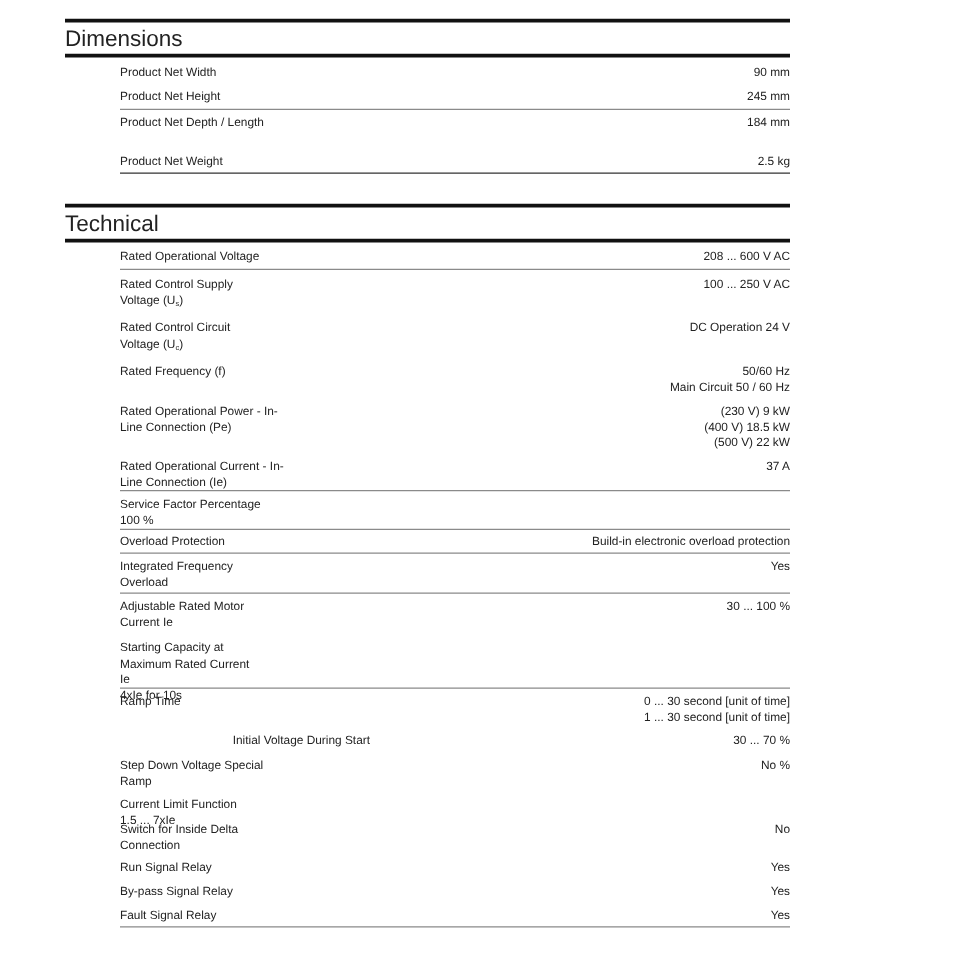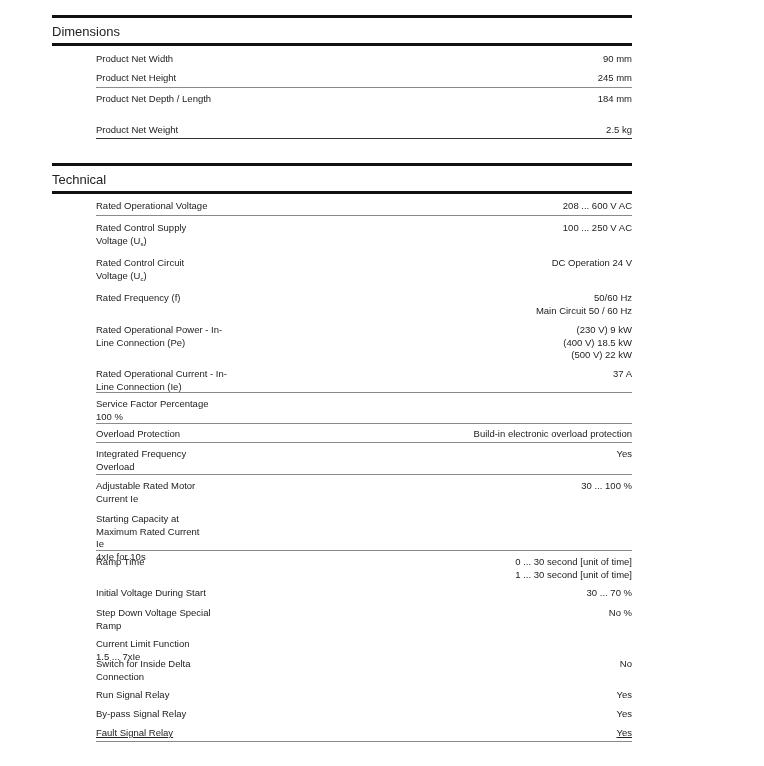--- a/index.html
+++ b/index.html
@@ -4,21 +4,21 @@
   <style>
     html, body { margin: 0; padding: 0; background: #ffffff; }
     body { width: 764px; height: 766px; position: relative; font-family: "Liberation Sans", sans-serif; color: #222; }
     .section { position: absolute; left: 52px; width: 580px; }
     .sec-head {
       border-top: 3px solid #111;
       border-bottom: 3px solid #111;
       height: 25px;
       box-sizing: content-box;
     }
-    .sec-title { font-size: 13px; line-height: 25px; color: #222; position: relative; top: 1px; }
+    .sec-title { font-size: 18px; line-height: 25px; color: #222; position: relative; top: 1px; }
     .row {
       display: flex; justify-content: space-between; align-items: flex-start;
       font-size: 9.5px; line-height: 12.5px; color: #222;
       border-bottom: 1px solid transparent;
       box-sizing: border-box;
       margin-left: 44px;
     }
     .row.line { border-bottom: 1px solid #8a8a8a; }
     .row.last { border-bottom: 1px solid #333; }
     .lbl { width: 120px; }
@@ -146,21 +146,21 @@
 
   <div class="row" style="height:32px;padding-top:5px;">
     <div class="lbl">Ramp Time</div>
     <div class="val">
         <div>0 ... 30 second [unit of time]</div>
         <div>1 ... 30 second [unit of time]</div>
       </div>
   </div>
 
   <div class="row" style="height:19px;padding-top:4px;">
-    <div class="lbl" style="width:200px;">Initial Voltage During Start</div>
+    <div class="lbl" style="width:200px;text-align:right;">Initial Voltage During Start</div>
     <div class="val">
         <div>30 ... 70 %</div>
       </div>
   </div>
 
   <div class="row" style="height:32px;padding-top:5px;">
     <div class="lbl">Step Down Voltage Special Ramp</div>
     <div class="val">
         <div>No %</div>
       </div>
@@ -187,19 +187,19 @@
       </div>
   </div>
 
   <div class="row" style="height:19px;padding-top:4px;">
     <div class="lbl">By-pass Signal Relay</div>
     <div class="val">
         <div>Yes</div>
       </div>
   </div>
 
-  <div class="row line" style="height:19px;padding-top:4px;text-decoration:underline;">
+  <div class="row line" style="height:19px;padding-top:4px;">
     <div class="lbl">Fault Signal Relay</div>
     <div class="val">
         <div>Yes</div>
       </div>
   </div>
 </div>
 
 </body></html>

